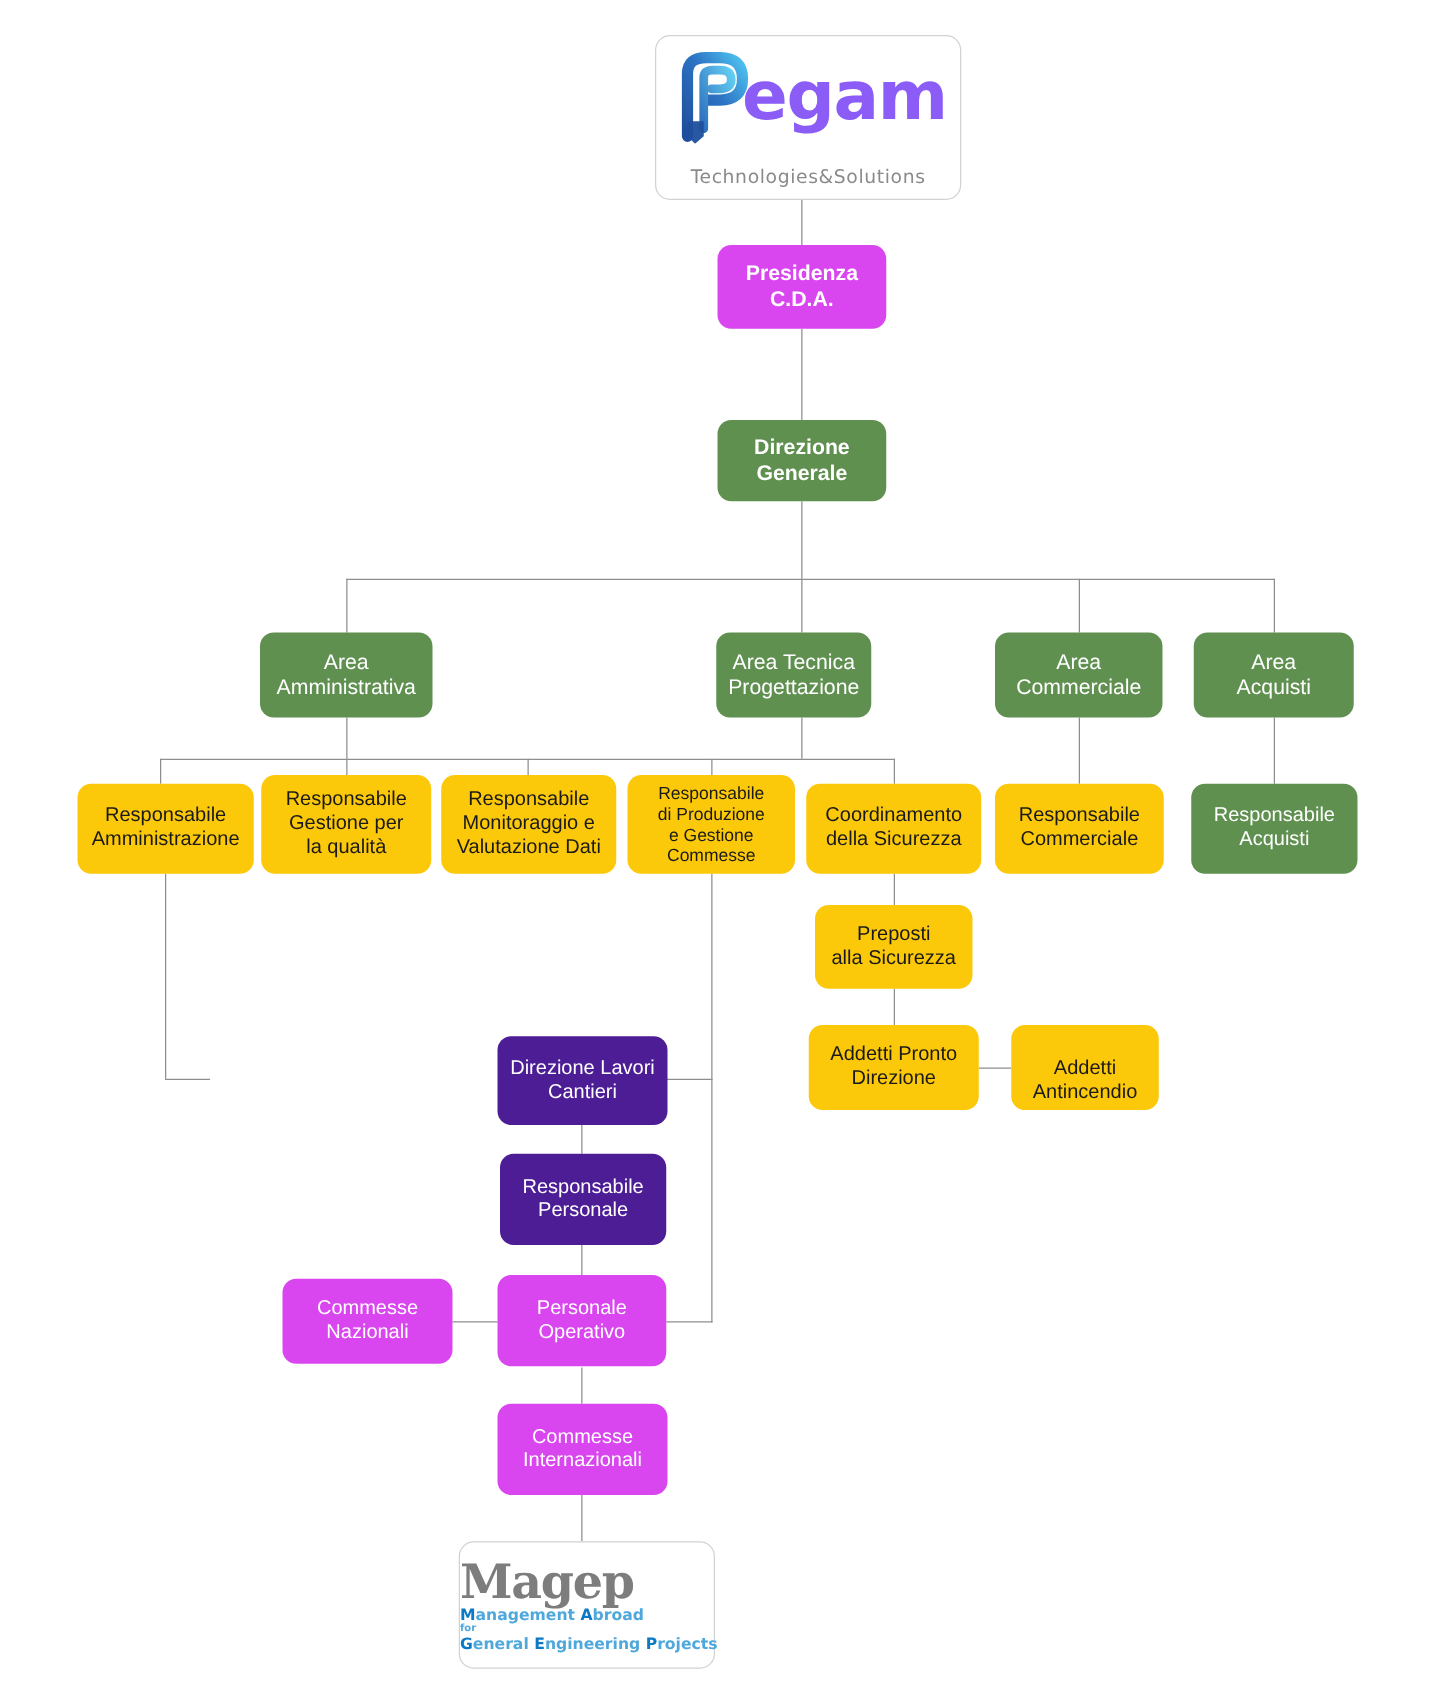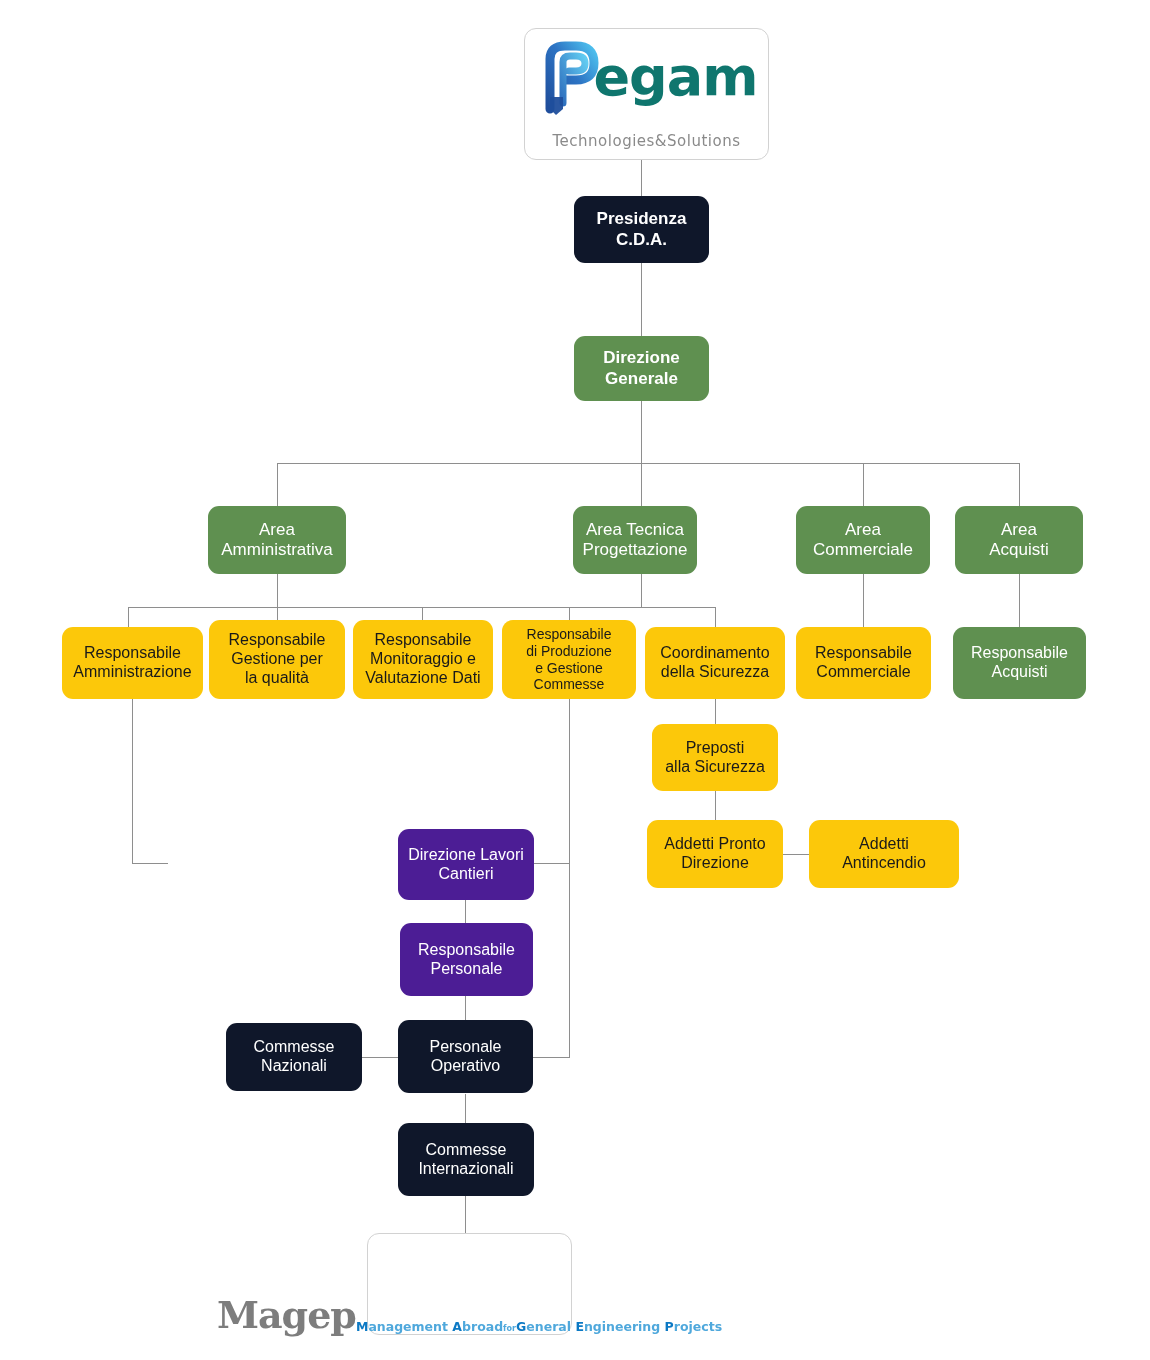--- a/index.html
+++ b/index.html
@@ -14,21 +14,21 @@
     align-items:center;
     justify-content:center;
     text-align:center;
     border-radius:11px;
     line-height:1.18;
     padding:4px 6px;
     z-index:3;
   }
   .node span{display:block;}
 
-  .c-blue   {background:#0f172a; color:#ffffff;}
+  .c-blue   {background:#d946ef; color:#ffffff;}
   .c-green  {background:#5F9050; color:#ffffff;}
   .c-yellow {background:#FCC80A; color:#1A1A1A;}
   .c-pink   {background:#4c1d95; color:#ffffff;}
 
   .bold{font-weight:bold;}
 
   .line{position:absolute;background:#8E8E8E;z-index:1;}
   .vline{width:1px;}
   .hline{height:1px;}
 
@@ -48,36 +48,36 @@
     display:flex;
     flex-direction:column;
     align-items:center;
     justify-content:center;
   }
   .pegam-row{display:flex;align-items:center;justify-content:center;height:78px;}
   .pegam-word{
     font-family:"DejaVu Sans", sans-serif;
     font-size:54px;
     font-weight:bold;
-    color:#0f766e;
+    color:#8b5cf6;
     letter-spacing:-1px;
     margin-left:-10px;
     line-height:1;
   }
   .pegam-tag{
     font-family:"DejaVu Sans", sans-serif;
     font-size:15px;
     color:#8A8A8A;
     letter-spacing:0.5px;
     margin-top:16px;
   }
 
   .magep-wrap{
     position:absolute;left:0;top:0;right:0;bottom:0;
-    display:flex;flex-direction:row;align-items:flex-end;justify-content:center;
+    display:flex;flex-direction:column;align-items:flex-start;justify-content:center;
   }
   .magep-word{
     font-family:"DejaVu Serif", serif;
     font-size:38px;
     font-weight:bold;
     color:#7D7D7D;
     line-height:1;
     letter-spacing:-1px;
   }
   .magep-l1,.magep-l3{
@@ -283,21 +283,21 @@
     </div>
   </div>
 
   <div class="node c-yellow" style="left:647px;top:820px;width:136px;height:68px;font-size:16px;">
     <div>
       <span>Addetti Pronto</span>
       <span>Direzione</span>
     </div>
   </div>
 
-  <div class="node c-yellow" style="left:809px;top:820px;width:150px;height:68px;font-size:16px;">
+  <div class="node c-yellow" style="left:809px;top:820px;width:118px;height:68px;font-size:16px;align-items:flex-end;">
     <div>
       <span>Addetti</span>
       <span>Antincendio</span>
     </div>
   </div>
 
 
   <div class="node c-pink" style="left:398px;top:829px;width:136px;height:71px;font-size:16px;">
     <div>
       <span>Direzione Lavori</span>

